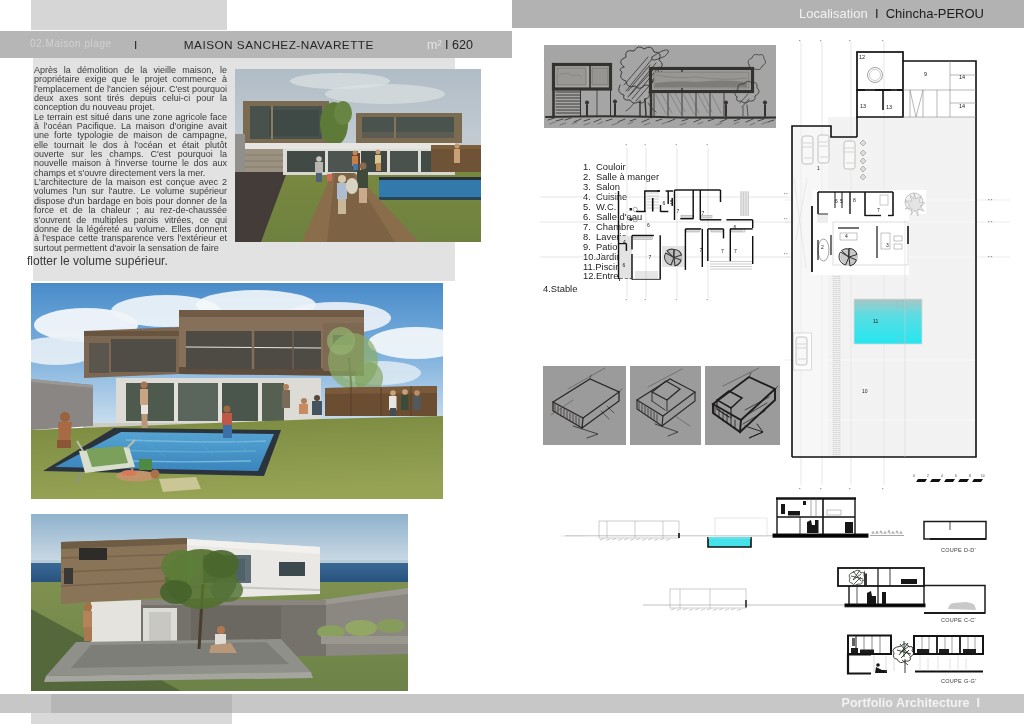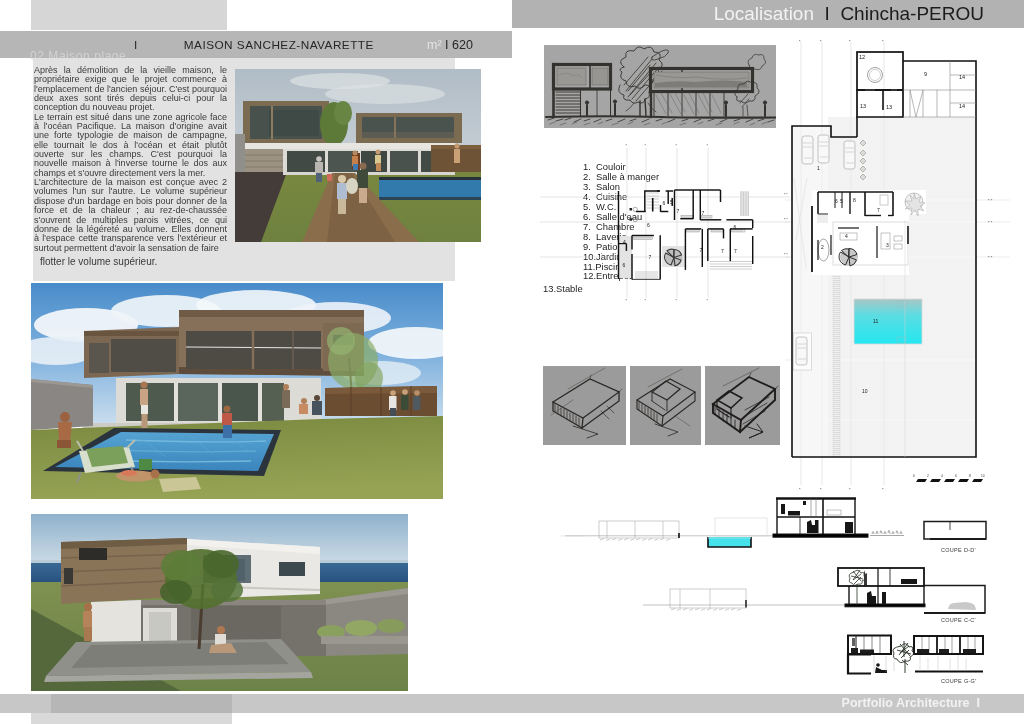--- a/index.html
+++ b/index.html
@@ -6,49 +6,49 @@
   body{width:1024px;height:724px;position:relative;background:#fff;font-family:"Liberation Sans",sans-serif;overflow:hidden;}
   .abs{position:absolute;}
 </style>
 </head>
 <body>
 
 <div class="abs" style="left:31px;top:0;width:196px;height:30px;background:#d6d6d6;"></div>
 
 <div class="abs" style="left:512px;top:0;width:512px;height:28px;background:#b2b2b2;"></div>
 
-<div class="abs" style="left:512px;top:0;width:472px;height:28px;font-size:19px;line-height:28px;text-align:right;color:#1c1c1c;"><span style="color:#f2f2f2;">Localisation</span>&nbsp; I &nbsp;Chincha-PEROU</div>
+<div class="abs" style="left:512px;top:0;width:472px;height:28px;font-size:13px;line-height:28px;text-align:right;color:#1c1c1c;"><span style="color:#f2f2f2;">Localisation</span>&nbsp; I &nbsp;Chincha-PEROU</div>
 
 <div class="abs" style="left:0;top:31px;width:512px;height:27px;background:#b6b6b6;"></div>
 
-<div class="abs" style="left:30px;top:42px;height:27px;font-size:12px;line-height:28px;color:#d2d2d2;letter-spacing:0.55px;">02.Maison plage</div>
+<div class="abs" style="left:30px;top:30px;height:27px;font-size:10px;line-height:28px;color:#d2d2d2;letter-spacing:0.55px;">02.Maison plage</div>
 
 <div class="abs" style="left:134px;top:31px;height:27px;font-size:11.8px;line-height:28px;color:#262626;">I&nbsp;&nbsp;<span style="letter-spacing:0.45px;margin-left:40px;">MAISON SANCHEZ-NAVARETTE</span></div>
 
 <div class="abs" style="left:427px;top:31px;height:36px;font-size:12.5px;line-height:28px;color:#262626;"><span style="color:#e4e4e4;">m²</span> I 620</div>
 
 <div class="abs" style="left:33px;top:58px;width:422px;height:223px;background:#e2e2e2;"></div>
 
 <div class="abs" style="left:34px;top:66px;width:193px;font-size:9px;line-height:9.35px;color:#3a3a3a;text-align:justify;">Après la démolition de la vieille maison, le propriétaire exige que le projet commence à l'emplacement de l'ancien séjour. C'est pourquoi deux axes sont tirés depuis celui-ci pour la conception du nouveau projet.<br>Le terrain est situé dans une zone agricole face à l'océan Pacifique. La maison d'origine avait une forte typologie de maison de campagne, elle tournait le dos à l'océan et était plutôt ouverte sur les champs. C'est pourquoi la nouvelle maison à l'inverse tourne le dos aux champs et s'ouvre directement vers la mer.<br>L'architecture de la maison est conçue avec 2 volumes l'un sur l'autre. Le volume supérieur dispose d'un bardage en bois pour donner de la force et de la chaleur ; au rez-de-chaussée s'ouvrent de multiples parois vitrées, ce qui donne de la légéreté au volume. Elles donnent à l'espace cette transparence vers l'extérieur et surtout permettent d'avoir la sensation de faire</div>
 
-<div class="abs" style="left:40px;top:256.5px;width:196px;font-size:10px;line-height:9.35px;color:#3a3a3a;">flotter le volume supérieur.</div>
+<div class="abs" style="left:27px;top:256.5px;width:196px;font-size:12px;line-height:9.35px;color:#3a3a3a;">flotter le volume supérieur.</div>
 
 <div class="abs" style="left:543px;top:162px;width:120px;font-size:9.4px;line-height:9.95px;color:#1e1e1e;white-space:pre;margin-left:40px;">1.  Couloir
 2.  Salle à manger
 3.  Salon
 4.  Cuisine
 5.  W.C.
 6.  Salle d'eau
 7.  Chambre
 8.  Laverie
 9.  Patio
 10.Jardin
 11.Piscine
 12.Entrepôt</div>
-<div class="abs" style="left:543px;top:283px;font-size:9.4px;color:#1e1e1e;">13.Stable</div>
+<div class="abs" style="left:543px;top:283px;font-size:9.4px;color:#1e1e1e;">4.Stable</div>
 
 <svg class="abs" style="left:235px;top:69px;" width="246" height="173" viewBox="0 0 246 173">
 <defs>
 <linearGradient id="p1sky" x1="0" y1="0" x2="0" y2="1">
 <stop offset="0" stop-color="#b0bcc6"></stop>
         <stop offset="0.7" stop-color="#c3ccd3"></stop>
         <stop offset="1" stop-color="#ccd3d8"></stop>
 </linearGradient>
 <linearGradient id="p1lawn" x1="0" y1="0" x2="0" y2="1">
 <stop offset="0" stop-color="#79883f"></stop>

